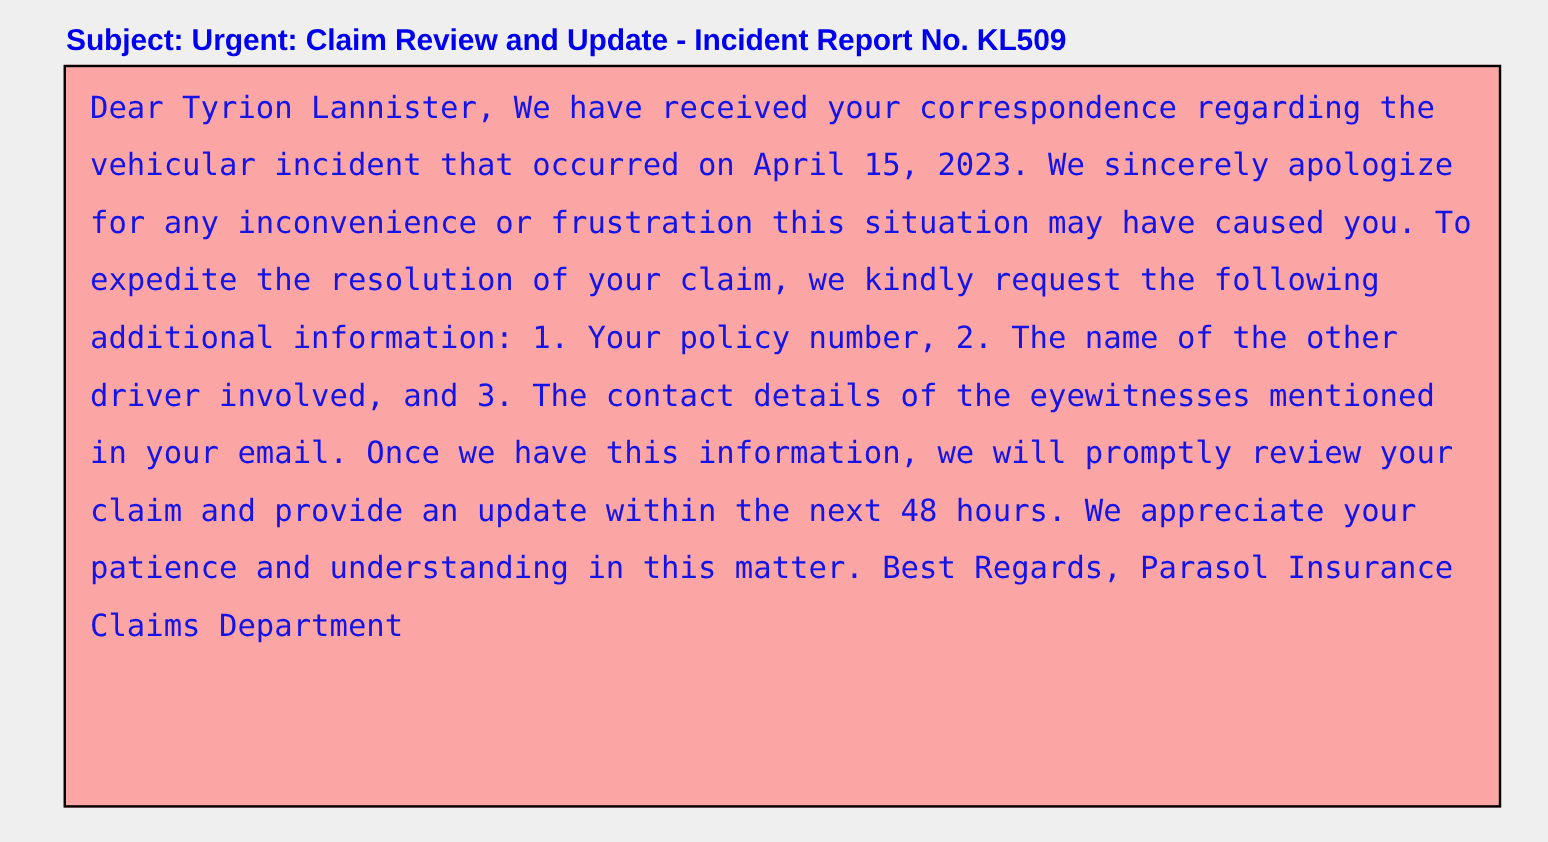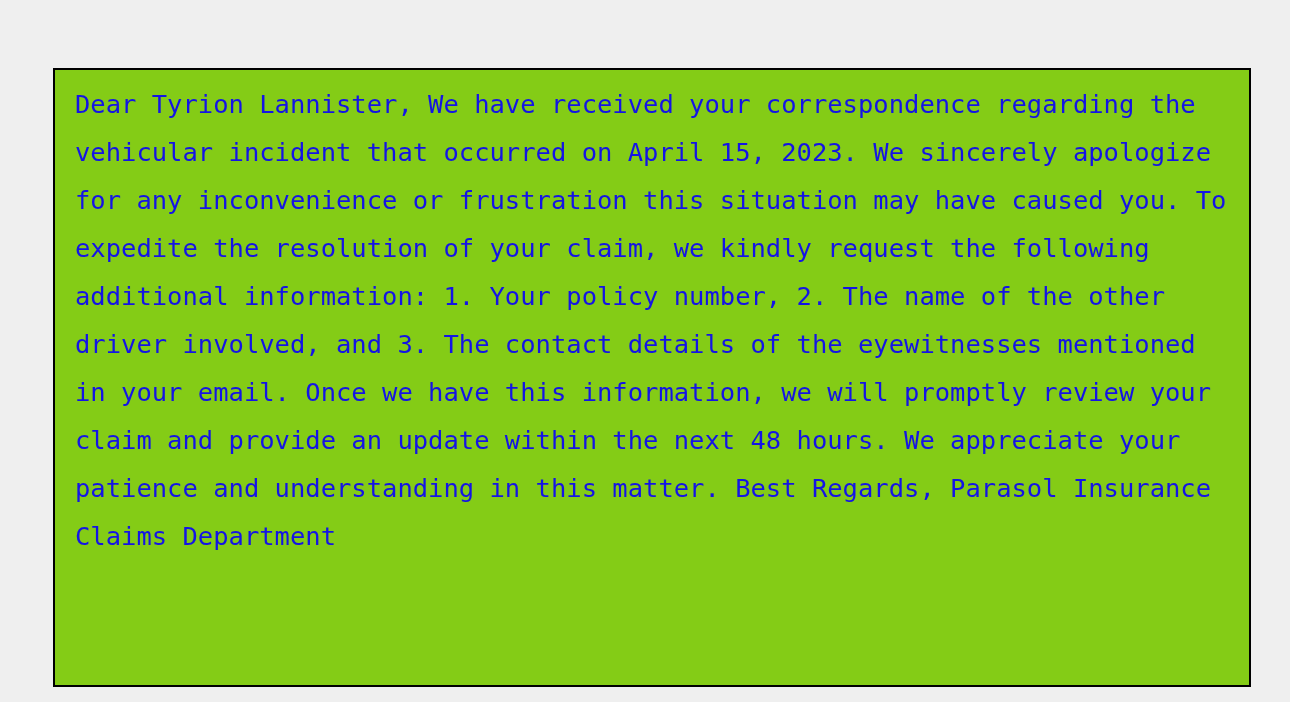--- a/index.html
+++ b/index.html
@@ -29,25 +29,25 @@
     font-size: 25px;
     font-weight: bold;
     color: #0000ee;
     white-space: nowrap;
     letter-spacing: -0.1px;
     line-height: 32px;
   }
   .body-box {
     position: absolute;
     left: 53px;
-    top: 68px;
+    top: 54px;
     width: 1198px;
     height: 619px;
     border: 2px solid #000000;
-    background: #84cc16;
+    background: #fca5a5;
     box-sizing: border-box;
     overflow: hidden;
   }
   .body-text {
     position: absolute;
     left: 20px;
     top: 10px;
     width: 1160px;
     font-family: "DejaVu Sans Mono", "Liberation Mono", monospace;
     font-size: 25.5px;
@@ -56,18 +56,19 @@
     white-space: pre-wrap;
     word-spacing: 0px;
     letter-spacing: 0px;
   }
 </style>
 </head>
 <body>
 
 <div id="page">
 
+  <div class="subject-line">Subject: Urgent: Claim Review and Update - Incident Report No. KL509</div>
 
   <div class="body-box">
     <div class="body-text">Dear Tyrion Lannister, We have received your correspondence regarding the vehicular incident that occurred on April 15, 2023. We sincerely apologize for any inconvenience or frustration this situation may have caused you. To expedite the resolution of your claim, we kindly request the following additional information: 1. Your policy number, 2. The name of the other driver involved, and 3. The contact details of the eyewitnesses mentioned in your email. Once we have this information, we will promptly review your claim and provide an update within the next 48 hours. We appreciate your patience and understanding in this matter. Best Regards, Parasol Insurance Claims Department</div>
   </div>
 
 </div>
 
 </body></html>

